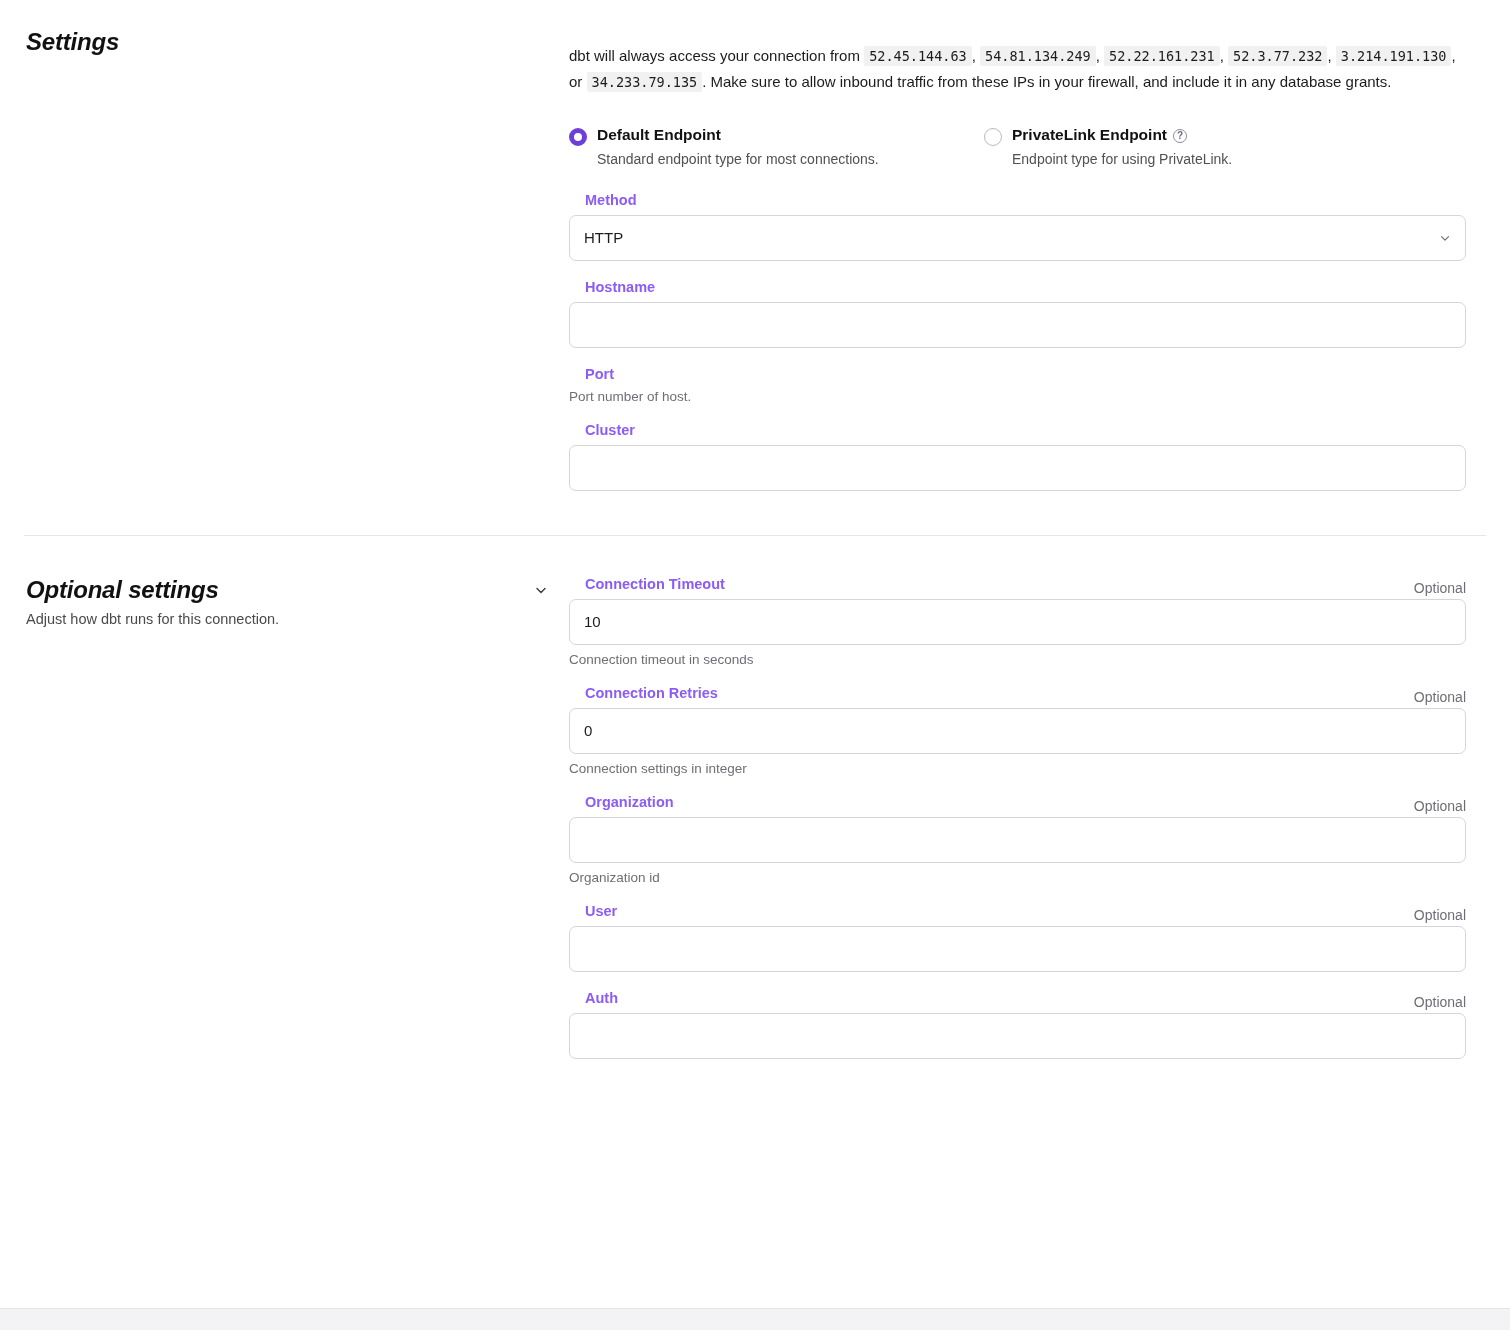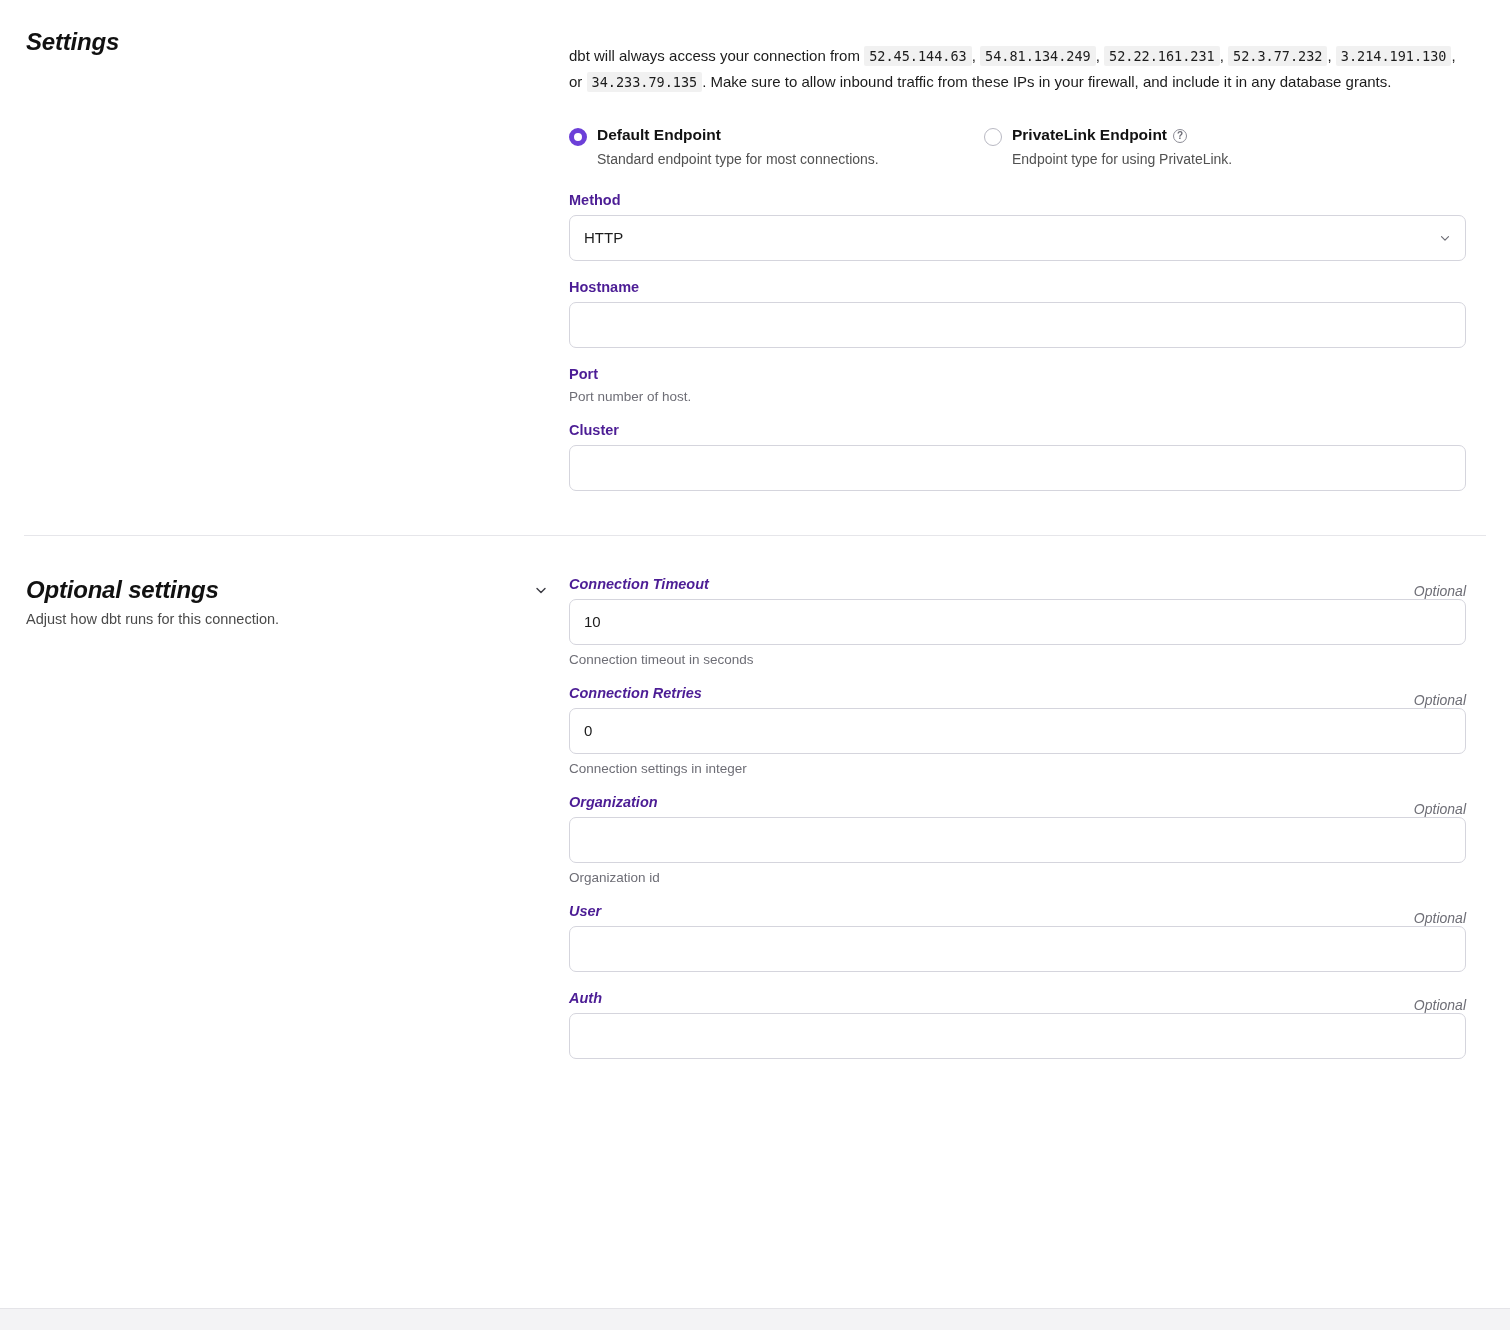--- a/index.html
+++ b/index.html
@@ -121,28 +121,28 @@
     font-weight: 600;
     position: relative;
     top: 1px;
   }
 
   
   .field { margin-top: 18px; }
   .field-label-row {
     display: flex;
     justify-content: space-between;
-    align-items: flex-end;
-    font-style: italic;
+    align-items: center;
   }
   .field-label {
     font-size: 14.5px;
     font-weight: 700;
-    color: #4c1d95;
+    color: #8b5cf6;
     margin-bottom: 7px;
+    margin-left: 16px;
   }
   .optional-tag {
     font-size: 14px;
     color: #6e6e76;
     font-weight: 400;
   }
   .input {
     width: 100%;
     height: 46px;
     border: 1px solid #d5d5dd;

